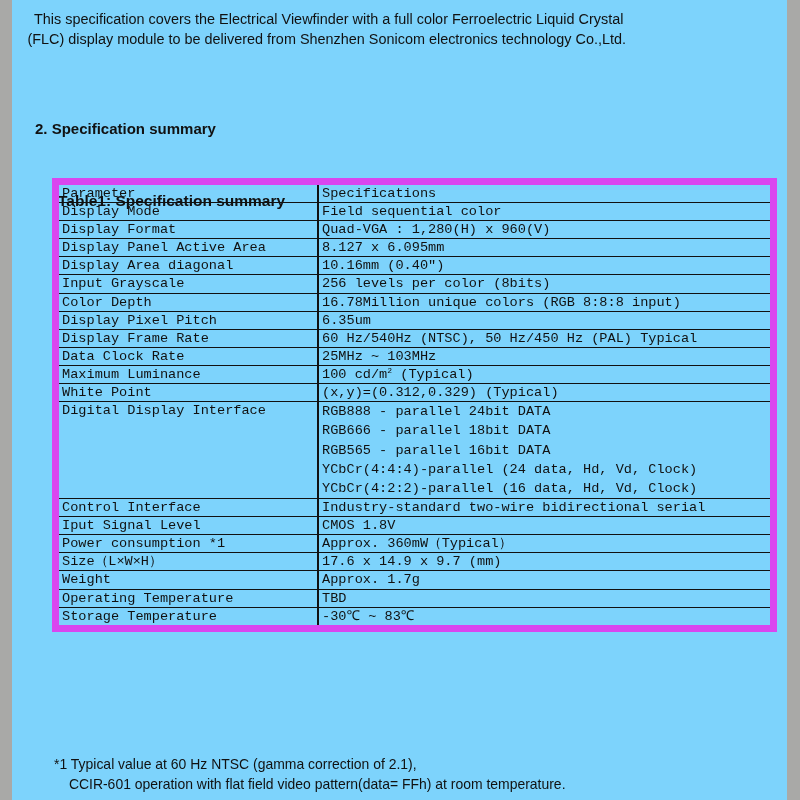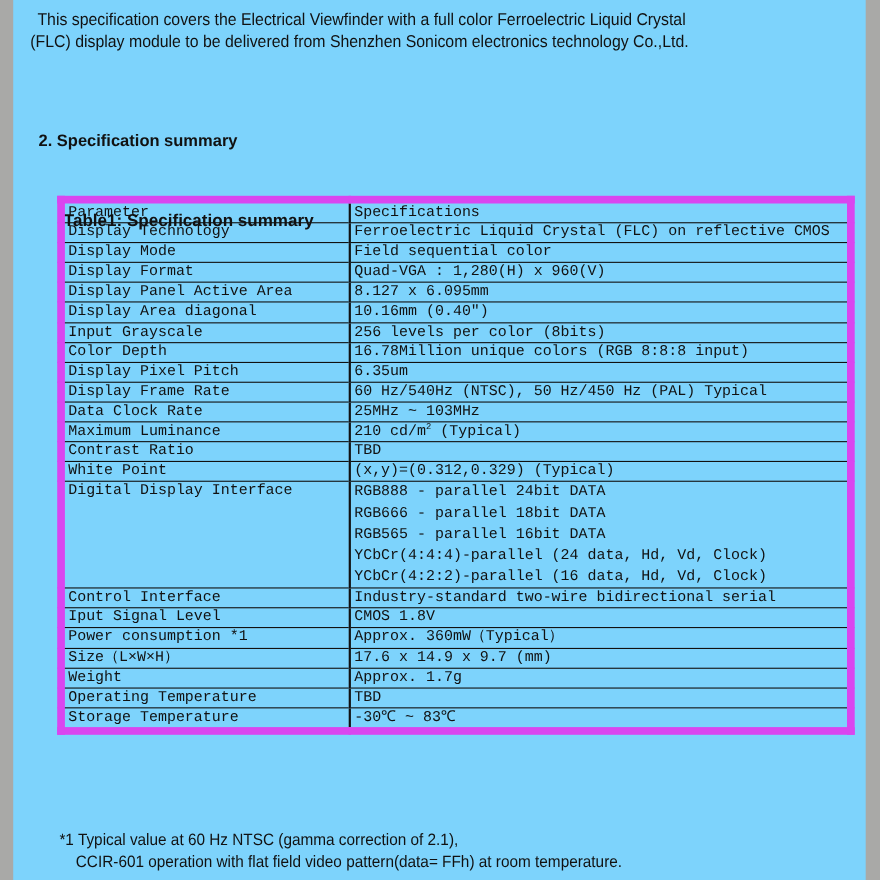--- a/index.html
+++ b/index.html
@@ -62,26 +62,20 @@
 
   <div class="section-title">2. Specification summary</div>
   <div class="table-title">Table1: Specification summary</div>
 
   <table class="spec">
     <tbody id="spec-body">
       <tr>
         <td class="param">Parameter</td>
         <td class="spec-val">Specifications</td>
       </tr>
-    <tr>
-          <td class="param">Display Technology</td>
-          <td class="spec-val">
-            <div><span>Ferroelectric Liquid Crystal (FLC) on reflective CMOS</span></div>
-          </td>
-        </tr>
         <tr>
           <td class="param">Display Mode</td>
           <td class="spec-val">
             <div><span>Field sequential color</span></div>
           </td>
         </tr>
         <tr>
           <td class="param">Display Format</td>
           <td class="spec-val">
             <div><span>Quad-VGA : 1,280(H) x 960(V)</span></div>
@@ -125,27 +119,21 @@
         </tr>
         <tr>
           <td class="param">Data Clock Rate</td>
           <td class="spec-val">
             <div><span>25MHz ~ 103MHz</span></div>
           </td>
         </tr>
         <tr>
           <td class="param">Maximum Luminance</td>
           <td class="spec-val">
-            <div><span>210 cd/m</span><sup>2</sup><span> (Typical)</span></div>
-          </td>
-        </tr>
-        <tr>
-          <td class="param">Contrast Ratio</td>
-          <td class="spec-val">
-            <div><span>TBD</span></div>
+            <div><span>100 cd/m</span><sup>2</sup><span> (Typical)</span></div>
           </td>
         </tr>
         <tr>
           <td class="param">White Point</td>
           <td class="spec-val">
             <div><span>(x,y)=(0.312,0.329) (Typical)</span></div>
           </td>
         </tr>
         <tr class="multi">
           <td class="param">Digital Display Interface</td>

